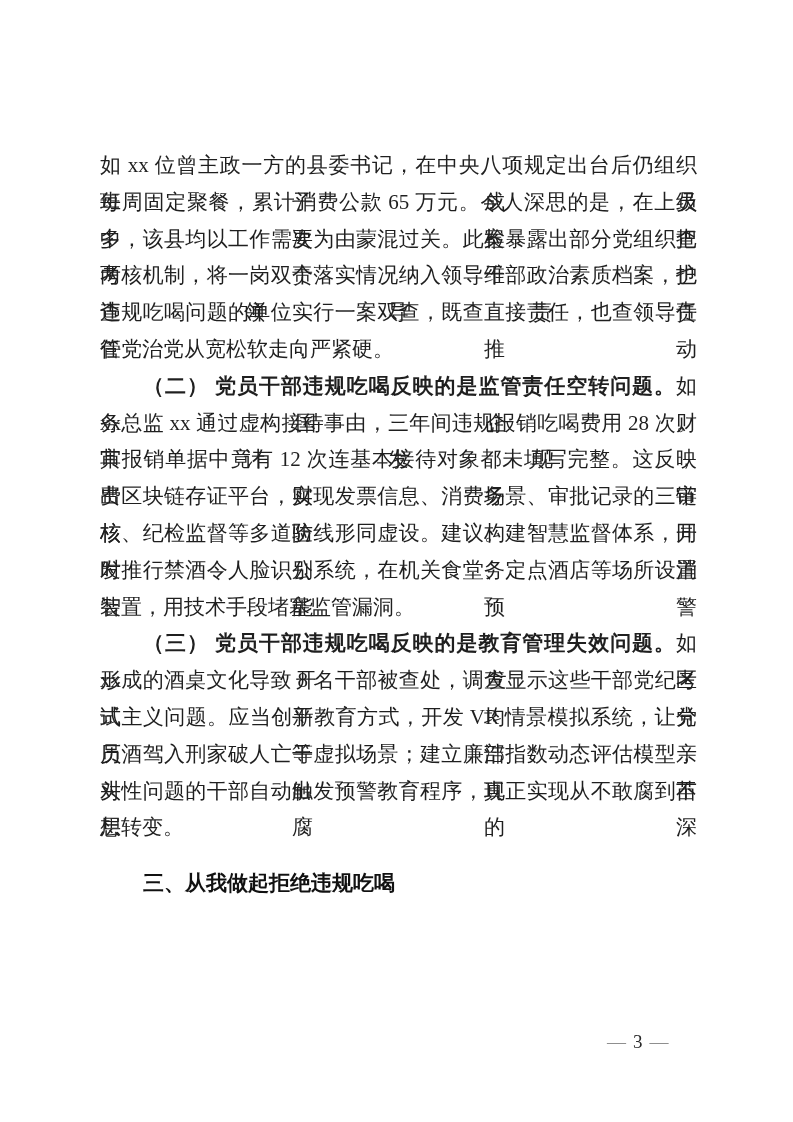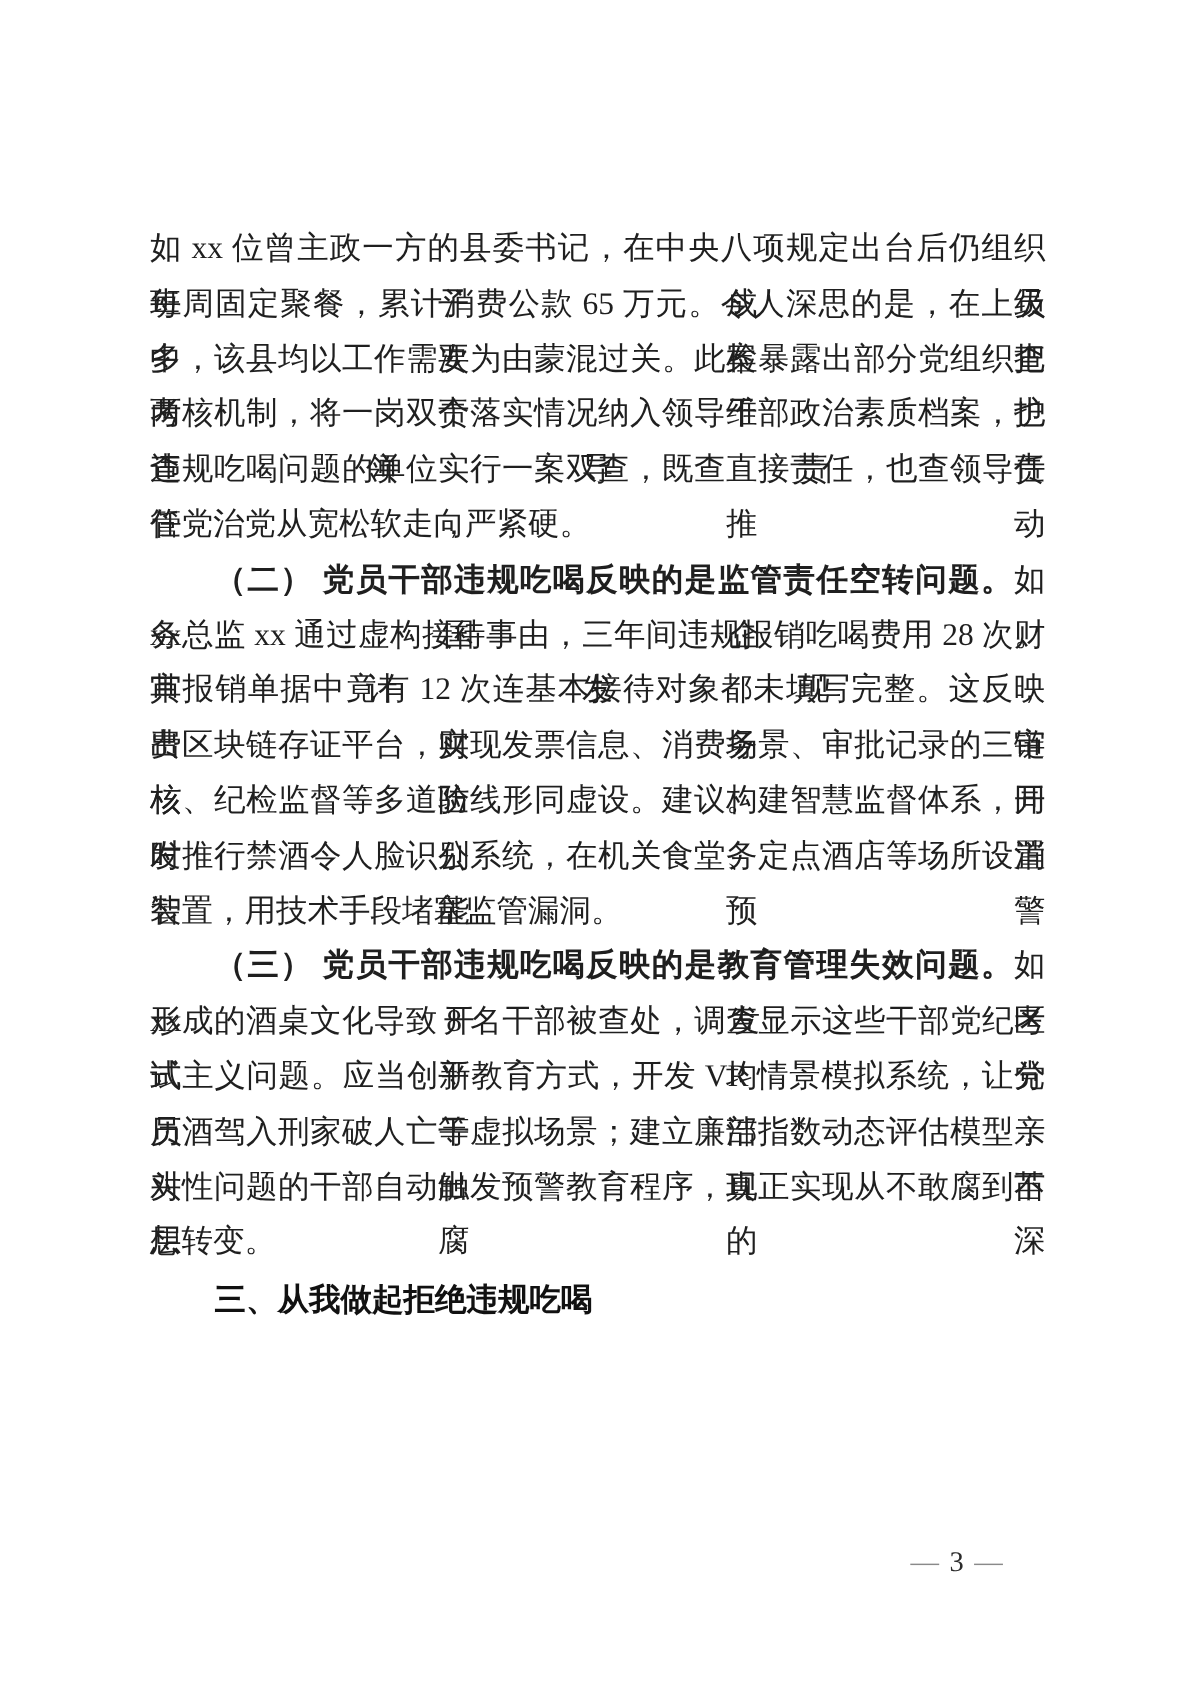--- a/index.html
+++ b/index.html
@@ -35,21 +35,21 @@
   }
   .line.line-last {
     text-align-last: left;
   }
   .line.indent {
     text-indent: 43px;
   }
   .seg { font-weight: normal; }
   .seg.bold { font-weight: 700; }
   .section-heading {
-    margin-top: 3px;
+    margin-top: 19px;
     text-indent: 43px;
     font-family: "Liberation Sans", "DejaVu Sans", sans-serif;
     font-weight: 700;
     font-size: 21px;
     line-height: 36.8px;
     color: #111111;
     text-align: left;
   }
   .footer {
     position: absolute;

